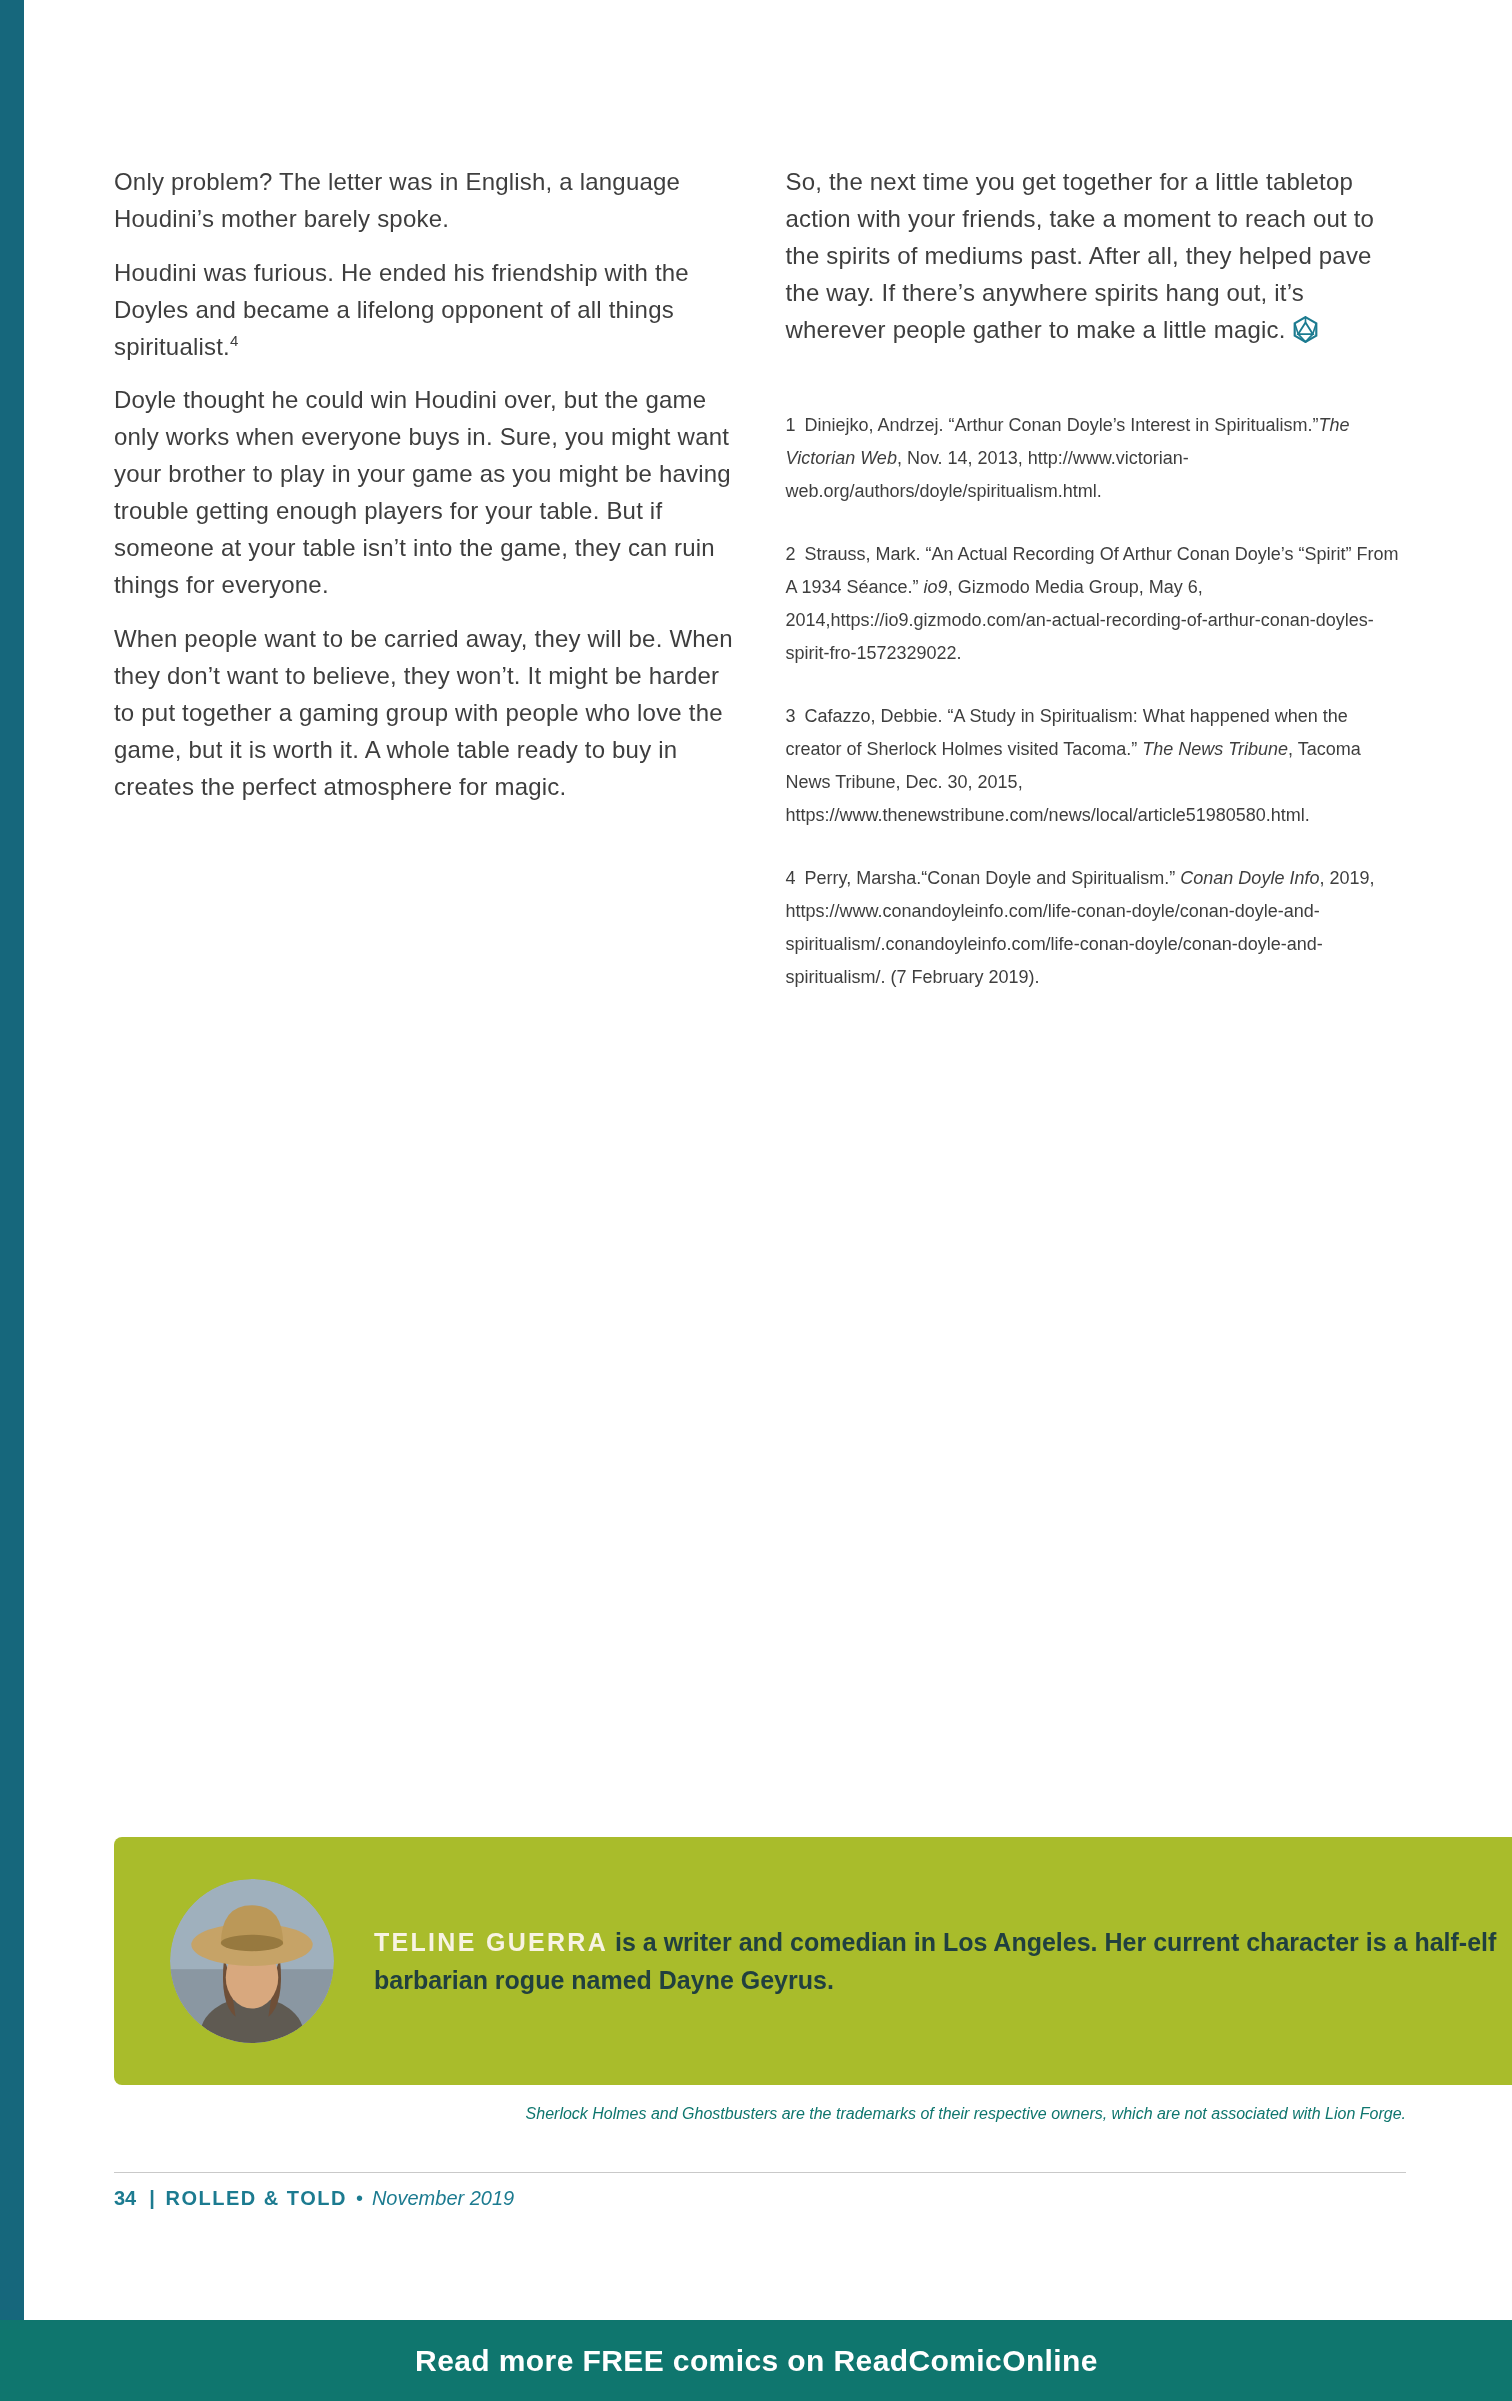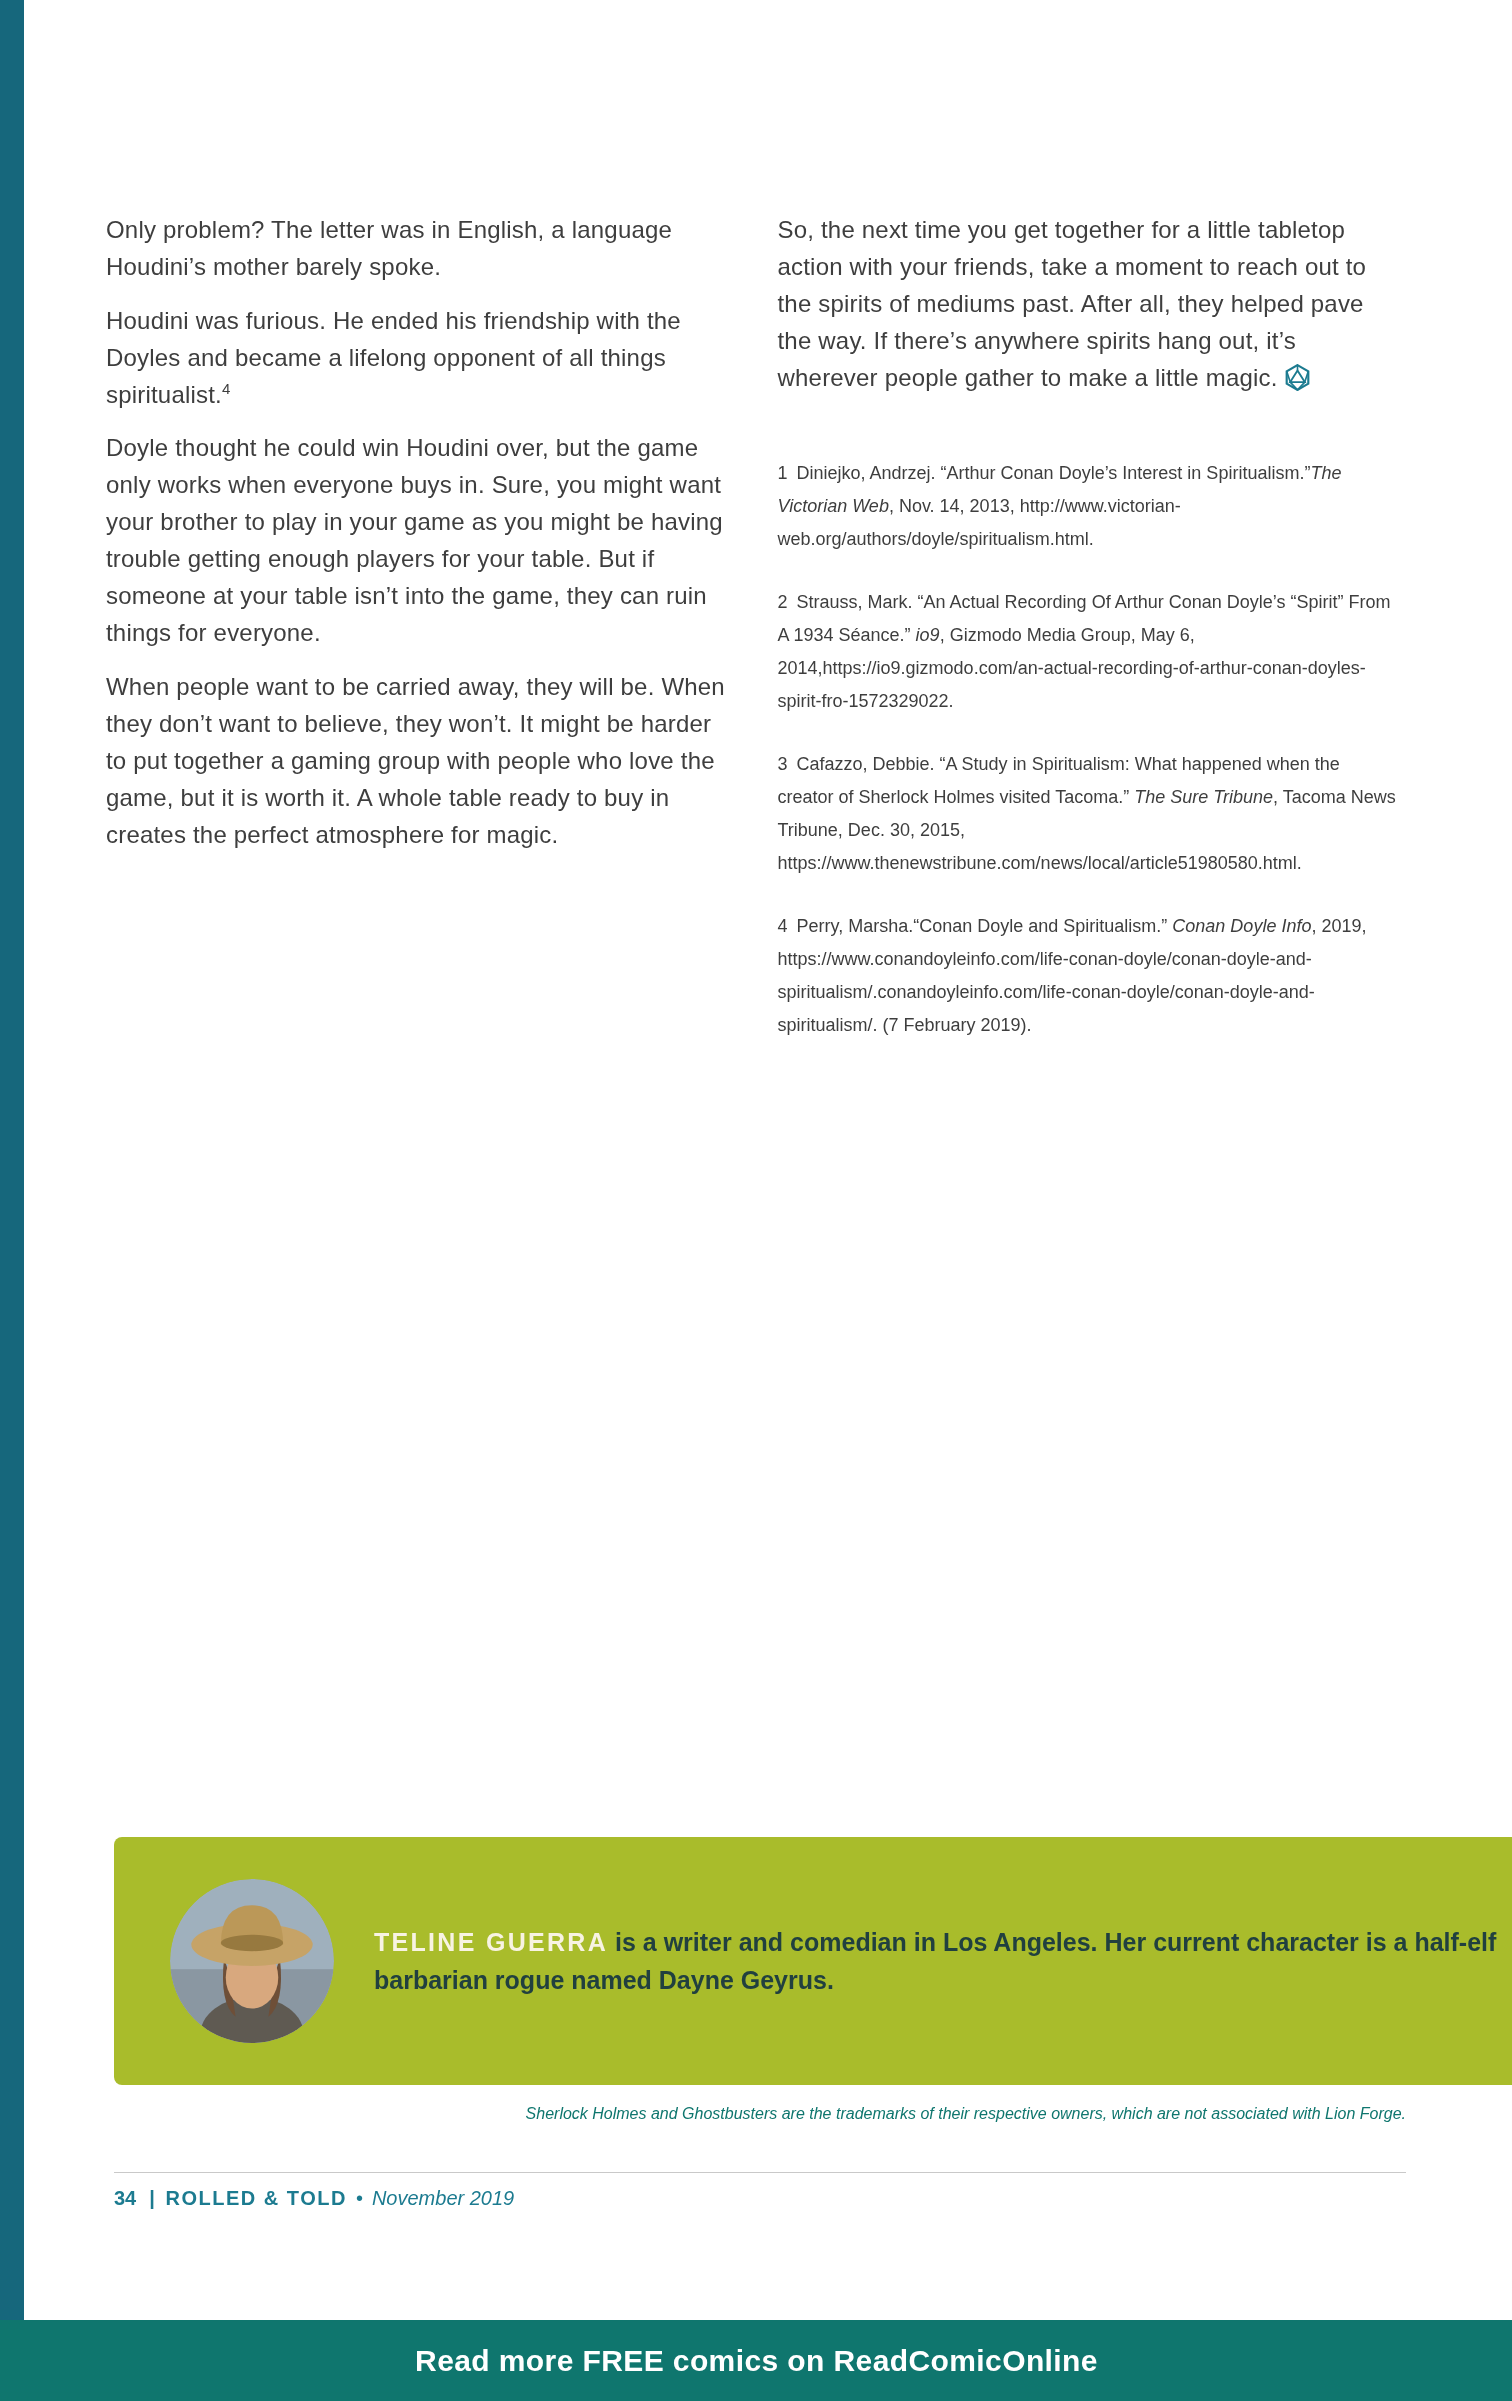--- a/index.html
+++ b/index.html
@@ -14,25 +14,24 @@
     overflow: hidden;
   }
   .stripe {
     position: absolute;
     left: 0; top: 0;
     width: 24px; height: 100%;
     background: #16677c;
   }
   .columns {
     position: absolute;
-    left: 106px; top: 163px;
+    left: 114px; top: 163px;
     width: 1294px;
     display: flex;
     gap: 49px;
-    margin-top: 48px;
   }
   .col { flex: 1; min-width: 0; }
   .body-p {
     font-size: 24px;
     line-height: 37px;
     margin-bottom: 16.7px;
     letter-spacing: 0.2px;
   }
   .body-p sup {
     font-size: 15px;
@@ -151,21 +150,21 @@
     <div class="col">
       <p class="closing-p"><span>So, the next time you get together for a little tabletop action with your friends, take a moment to reach out to the spirits of mediums past. After all, they helped pave the way. If there’s anywhere spirits hang out, it’s wherever people gather to make a little magic.</span><svg class="d20" width="27" height="27" viewBox="0 0 100 100">
             <polygon points="50,4 90,27 90,73 50,96 10,73 10,27" fill="none" stroke="#1c7b90" stroke-width="8"></polygon>
             <polygon points="50,24 77,67 23,67" fill="none" stroke="#1c7b90" stroke-width="7"></polygon>
             <path d="M50,4 L50,24 M90,27 L77,67 M10,27 L23,67 M50,96 L77,67 M50,96 L23,67" stroke="#1c7b90" stroke-width="6" fill="none"></path>
           </svg></p>
 
       <div class="footnotes">
         <p class="fn"><span>1 Diniejko, Andrzej. “Arthur Conan Doyle’s Interest in Spiritualism.”</span><em>The Victorian Web</em><span>, Nov. 14, 2013, http://www.victorian-web.org/authors/doyle/spiritualism.html.</span></p>
         <p class="fn"><span>2 Strauss, Mark. “An Actual Recording Of Arthur Conan Doyle’s “Spirit” From A 1934 Séance.” </span><em>io9</em><span>, Gizmodo Media Group, May 6, 2014,https://io9.gizmodo.com/an-actual-recording-of-arthur-conan-doyles-spirit-fro-1572329022.</span></p>
-        <p class="fn"><span>3 Cafazzo, Debbie. “A Study in Spiritualism: What happened when the creator of Sherlock Holmes visited Tacoma.” </span><em>The Sure Tribune</em><span>, Tacoma News Tribune, Dec. 30, 2015, https://www.thenewstribune.com/news/local/article51980580.html.</span></p>
+        <p class="fn"><span>3 Cafazzo, Debbie. “A Study in Spiritualism: What happened when the creator of Sherlock Holmes visited Tacoma.” </span><em>The News Tribune</em><span>, Tacoma News Tribune, Dec. 30, 2015, https://www.thenewstribune.com/news/local/article51980580.html.</span></p>
         <p class="fn"><span>4 Perry, Marsha.“Conan Doyle and Spiritualism.” </span><em>Conan Doyle Info</em><span>, 2019, https://www.conandoyleinfo.com/life-conan-doyle/conan-doyle-and-spiritualism/.conandoyleinfo.com/life-conan-doyle/conan-doyle-and-spiritualism/. (7 February 2019).</span></p>
       </div>
     </div>
 
   </div>
 
   <div class="bio-box">
     <div class="avatar">
       <svg viewBox="0 0 100 100" width="164" height="164">
         <defs>

